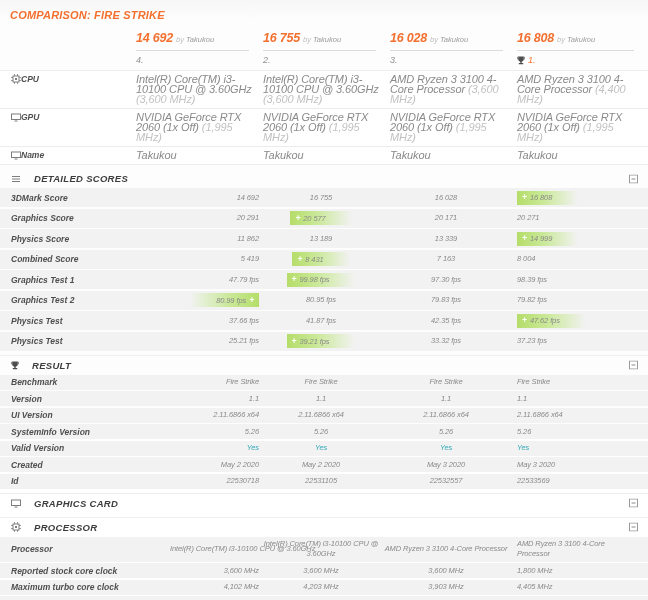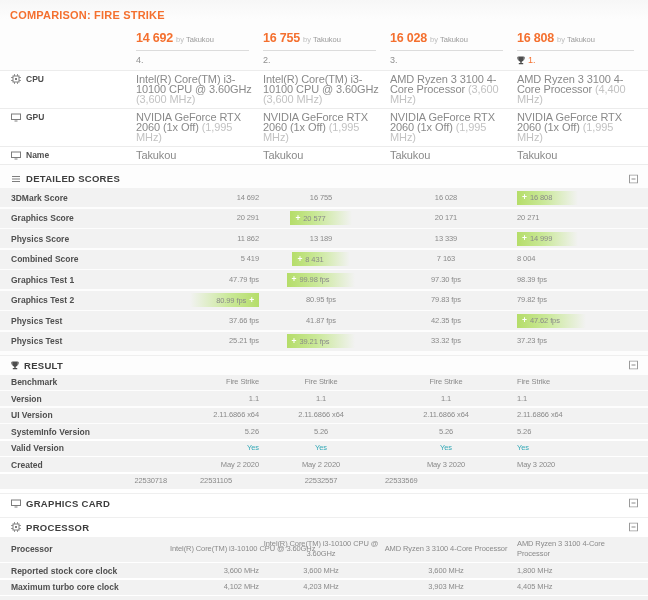--- a/index.html
+++ b/index.html
@@ -1,41 +1,41 @@
 <!DOCTYPE html>
 <html><head>
 <meta charset="utf-8">
 <style>
   html,body{margin:0;padding:0;background:#fff;}
   body{width:648px;height:600px;overflow:hidden;font-family:"Liberation Sans",sans-serif;color:#8a8a8a;-webkit-font-smoothing:antialiased;}
-  .page{position:relative;width:648px;height:431px;background:#fdfdfd;}
+  .page{position:relative;width:648px;height:431px;background:#fdfdfd;font-style:italic;}
   .title-band{height:19px;background:linear-gradient(180deg,#f7f7f7,#fdfdfd);padding:5px 0 0 10px;box-sizing:border-box;}
   .page-title{font-size:11px;font-weight:bold;color:#f4702f;letter-spacing:.2px;}
 
   
   .hdr{display:grid;grid-template-columns:136px 127px 127px 127px 1fr;margin-top:9px;}
   .hdr-cell{padding-right:4px;}
   .score{font-size:12.5px;font-weight:bold;color:#f4702f;letter-spacing:-.2px;cursor:pointer;}
   .by{font-size:7.5px;color:#bdbdbd;margin-left:3px;}
   .user{font-size:7.5px;color:#9a9a9a;margin-left:2px;cursor:pointer;}
   .hdr-rule{border-bottom:1px solid #dcdcdc;margin:4px 10px 0 0;}
   .rank-line{padding:4px 0 5px;font-size:9px;color:#8f8f8f;display:flex;align-items:center;gap:3px;}
   .rank1{color:#f4702f;}
 
   
   .hw{border-top:1px solid #ececec;}
   .hw-row{display:grid;grid-template-columns:136px 127px 127px 127px 1fr;padding:3px 0 4px;border-bottom:1px solid #ececec;background:#fff;}
-  .hw-label{font-size:8.5px;font-weight:bold;color:#4f4f4f;display:flex;gap:5px;align-items:flex-start;padding-left:11px;line-height:10px;}
+  .hw-label{font-size:8.5px;font-weight:bold;color:#4f4f4f;display:flex;align-items:flex-start;padding-left:11px;line-height:10px;}
   .hw-val{font-size:11px;letter-spacing:-.1px;color:#8a8a8a;line-height:10px;padding-right:8px;}
   .hw-val .muted{color:#c2c2c2;}
 
   
   .section{margin-top:4px;}
   .section:not(.first){border-top:1px solid #efefef;}
-  .sec-head{position:relative;display:flex;align-items:center;gap:5px;padding:4px 0 4px 11px;cursor:pointer;}
+  .sec-head{position:relative;display:flex;align-items:center;gap:13px;padding:4px 0 4px 11px;cursor:pointer;}
   .sec-title{font-size:9.5px;font-weight:bold;color:#3d3d3d;letter-spacing:.3px;}
   .collapse{position:absolute;right:10px;top:50%;transform:translateY(-50%);line-height:0;cursor:pointer;}
   .icon{line-height:0;flex:0 0 auto;display:inline-block;}
 
   .trow{display:grid;grid-template-columns:170px 92px 118px 132px 1fr;background:#f2f2f2;margin-bottom:1.5px;padding:2.5px 0;align-items:center;font-size:7.5px;letter-spacing:-.1px;line-height:10px;color:#8a8a8a;}
   .tlabel{font-size:8.5px;letter-spacing:0;font-weight:bold;color:#4f4f4f;padding-left:11px;}
   .tcell.c1{text-align:right;padding-right:3px;white-space:nowrap;}
   .tcell.c2,.tcell.c3{text-align:center;}
   .tcell.c4{text-align:left;padding-left:5px;padding-right:10px;}
   .tcell.teal{color:#35a9b7;}
@@ -246,20 +246,21 @@
           <div class="tcell c4 teal"><span>Yes</span></div>
         </div>
         <div class="trow">
           <div class="tlabel">Created</div>
           <div class="tcell c1"><span>May 2 2020</span></div>
           <div class="tcell c2"><span>May 2 2020</span></div>
           <div class="tcell c3"><span>May 3 2020</span></div>
           <div class="tcell c4"><span>May 3 2020</span></div>
         </div>
         <div class="trow">
+          <div class="tlabel">Id</div>
           <div class="tcell c1"><span>22530718</span></div>
           <div class="tcell c2"><span>22531105</span></div>
           <div class="tcell c3"><span>22532557</span></div>
           <div class="tcell c4"><span>22533569</span></div>
         </div>
       </section>
       <section class="section">
         <div class="sec-head">
           <span class="icon"><svg width="10" height="10" viewBox="0 0 10 10">
               <rect x="0.5" y="2" width="9" height="5.5" fill="none" stroke="#7d7d7d"></rect>

